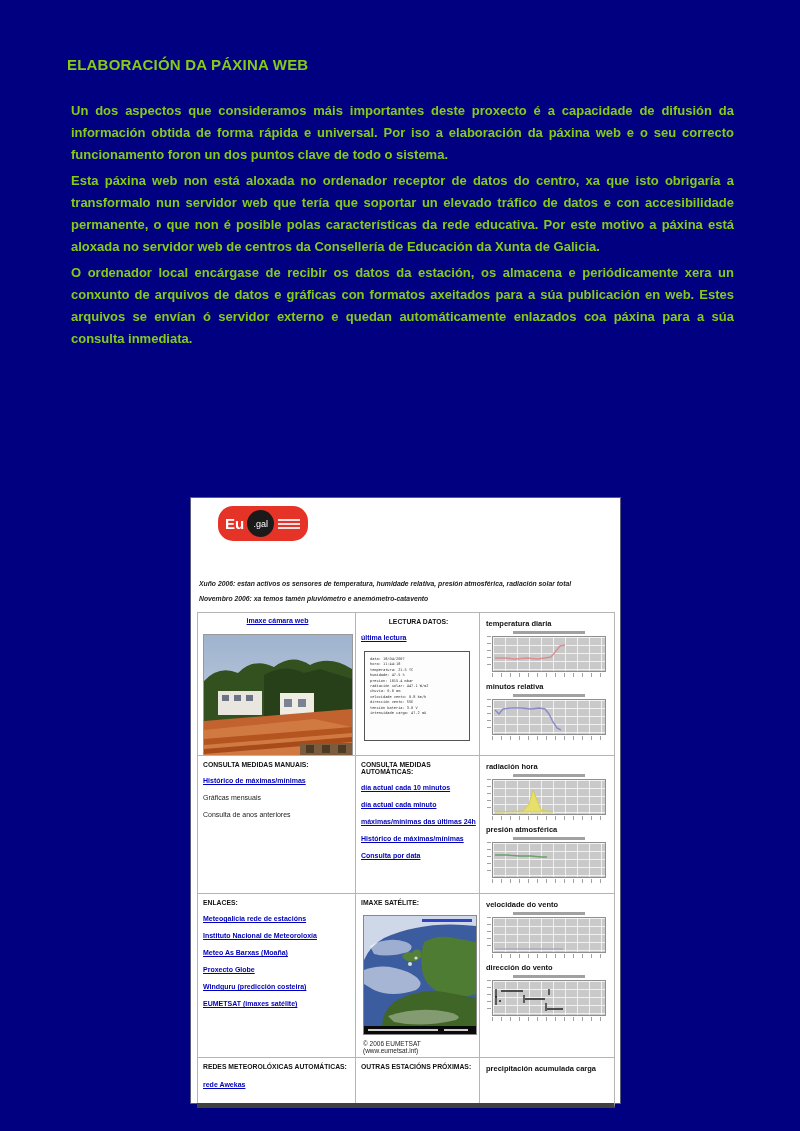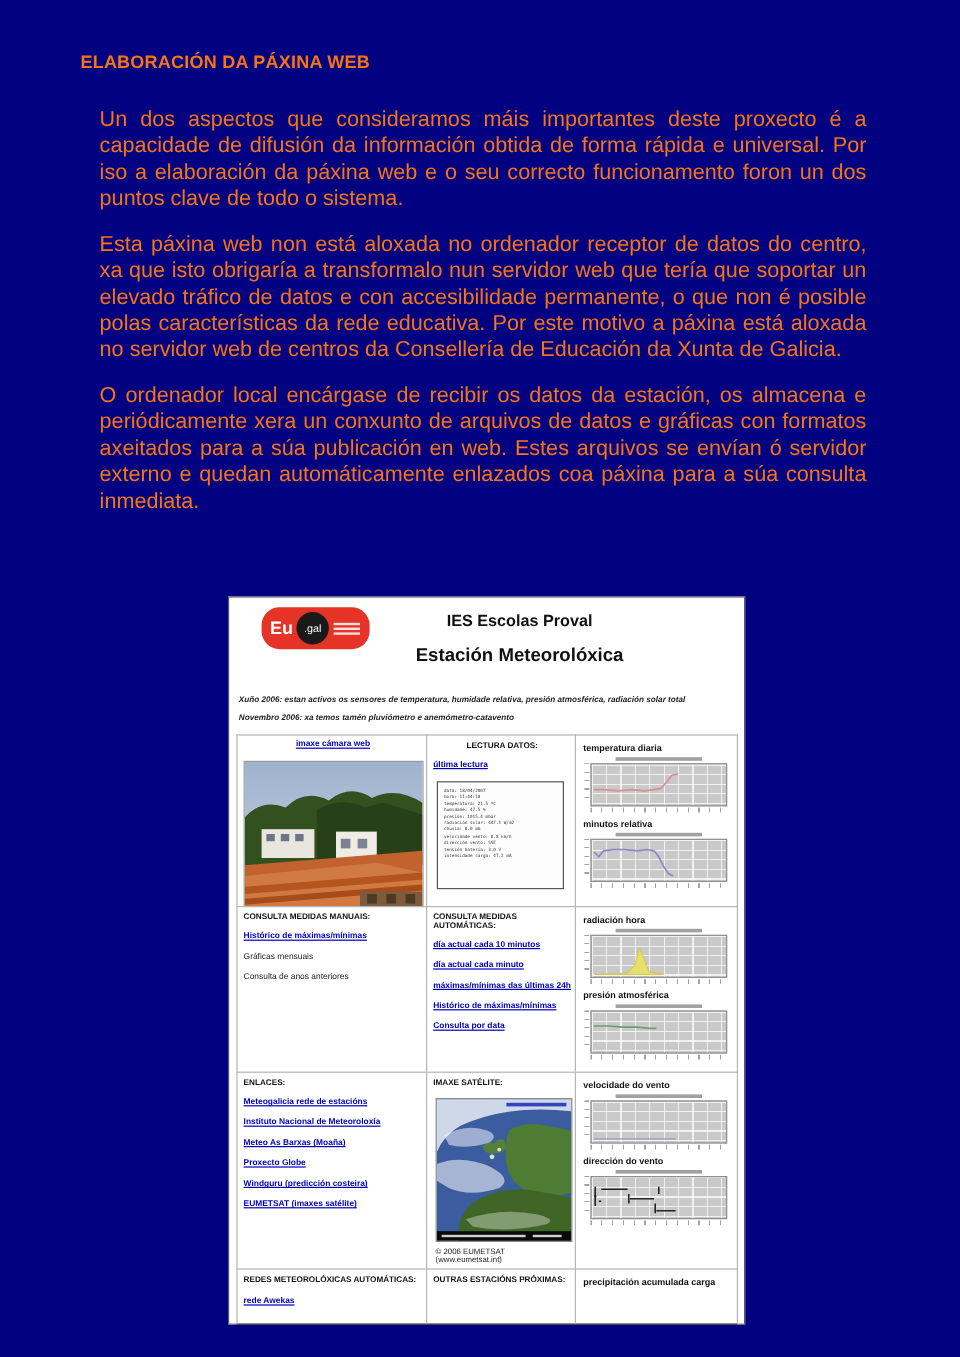--- a/index.html
+++ b/index.html
@@ -3,23 +3,23 @@
 <meta charset="utf-8">
 <style>
   html,body { margin:0; padding:0; }
   body {
     width:800px; height:1131px; position:relative; overflow:hidden;
     background:#000080;
     font-family:"Liberation Sans", sans-serif;
   }
 
   
-  .doc-text { position:absolute; left:67px; top:44px; width:671px; color:#f97316; }
+  .doc-text { position:absolute; left:67px; top:56px; width:671px; color:#84cc16; }
   .doc-title { font-size:15px; font-weight:bold; margin:0 0 27px 0; letter-spacing:.2px; }
-  .doc-text p { margin:16px; font-size:18px; font-weight:normal; line-height:22px; text-align:justify; }
+  .doc-text p { margin:4px; font-size:13px; font-weight:bold; line-height:22px; text-align:justify; }
 
   
   .panel {
     position:absolute; left:190px; top:497px; width:431px; height:607px;
     background:#ffffff; border:1px solid #5a5a7a; box-sizing:border-box;
   }
 
   
   .logo { position:absolute; left:27px; top:8px; width:90px; height:35px; background:#e53328;
           display:flex; align-items:center;border-radius:15px; }
@@ -34,21 +34,21 @@
   .site-title1 { font-size:13.5px; font-weight:bold; margin:0; }
   .site-title2 { font-size:15.5px; font-weight:bold; margin:13px 0 0 0; }
 
   .note { position:absolute; left:8px; width:415px; color:#222; font-size:6.8px; font-weight:bold; font-style:italic; }
   .note1 { top:82px; } .note2 { top:97px; }
 
   
   .wtable {
     position:absolute; left:6px; top:114px; width:418px;
     display:grid; grid-template-columns:158px 124px 136px; grid-template-rows:143px 138px 164px 46px;
-    border-right:1px solid #b5b5b5; border-bottom:1px solid #404040;
+    border-right:1px solid #b5b5b5; border-bottom:5px solid #404040;
     box-sizing:border-box;
   }
   .cell { border-left:1px solid #b5b5b5; border-top:1px solid #b5b5b5; box-sizing:border-box;
           padding:4px 3px 2px 5px; overflow:hidden; }
 
   .cell-header { font-size:6.8px; font-weight:bold; color:#111; margin:1px 0 9px 0; }
   .cell-header.center { text-align:center; }
   a.wlink { display:block; color:#0000bb; font-size:7px; font-weight:bold; text-decoration:underline;
             margin:0 0 10px 0; cursor:pointer; }
   .plain-item { font-size:7px; color:#222; margin:0 0 10px 0; }
@@ -100,24 +100,20 @@
     <span class="logo-circle">
       <span class="logo-gal">.gal</span>
     </span>
     <span class="logo-tag">
         <i></i>
         <i></i>
         <i></i>
       </span>
   </div>
 
-  <div class="site-titles">
-    <div class="site-title1">IES Escolas Proval</div>
-    <div class="site-title2">Estación Meteorolóxica</div>
-  </div>
 
   <div class="note note1">Xuño 2006: estan activos os sensores de temperatura, humidade relativa, presión atmosférica, radiación solar total</div>
   <div class="note note2">Novembro 2006: xa temos tamén pluviómetro e anemómetro-catavento</div>
 
   <div class="wtable">
 
     <div class="cell">
       <a class="wlink link-center">imaxe cámara web</a>
       <svg class="photo" width="148" height="120" viewBox="0 0 148 120">
         <defs>

